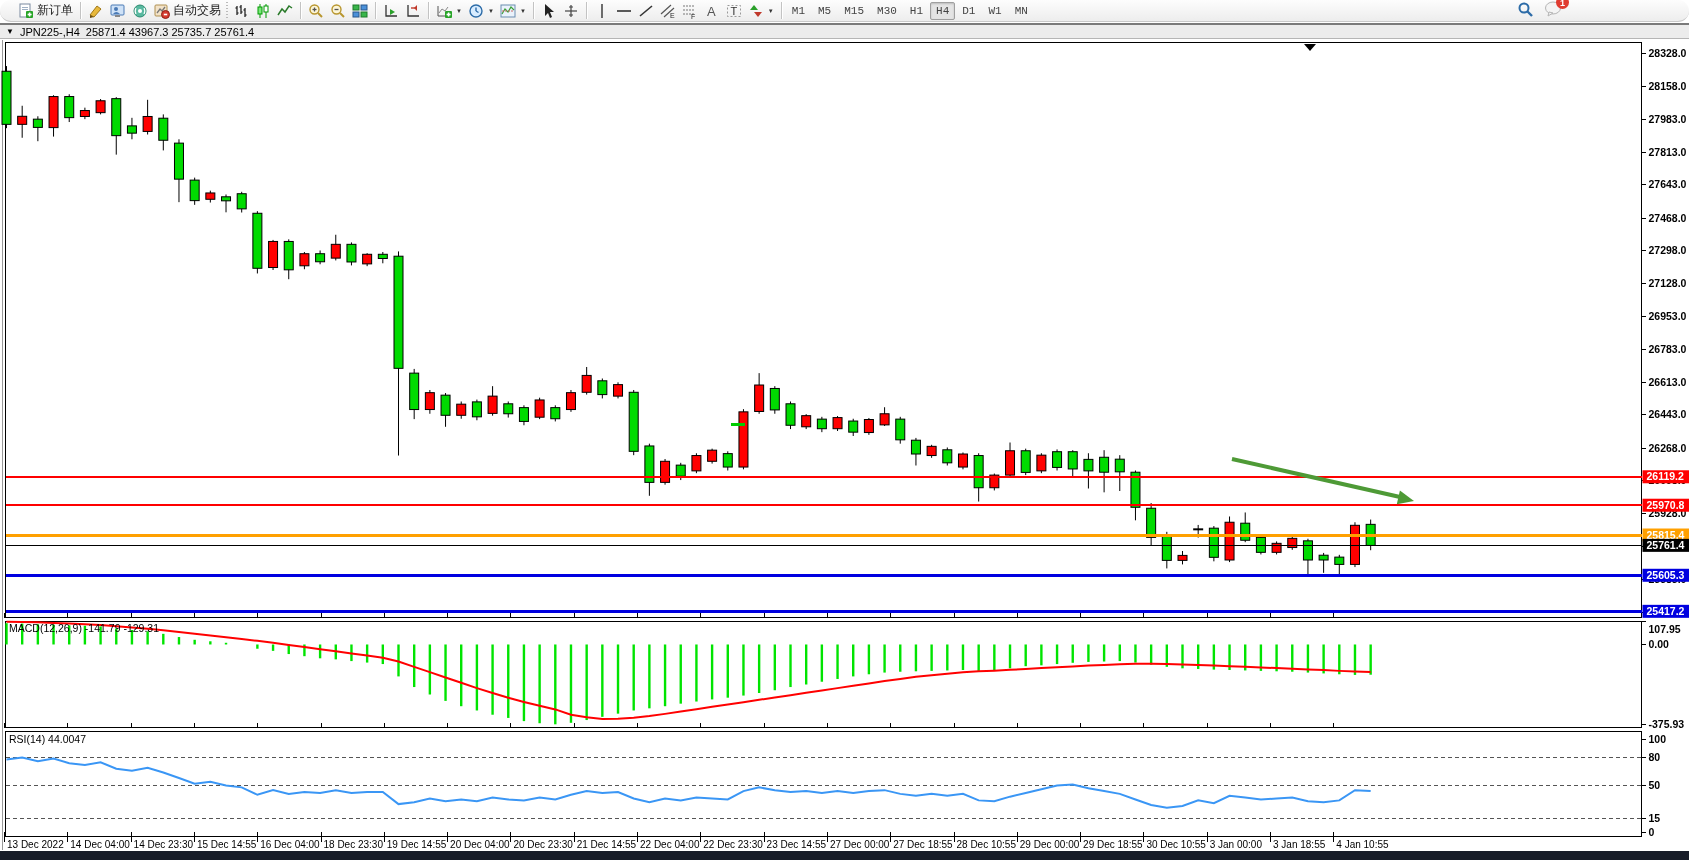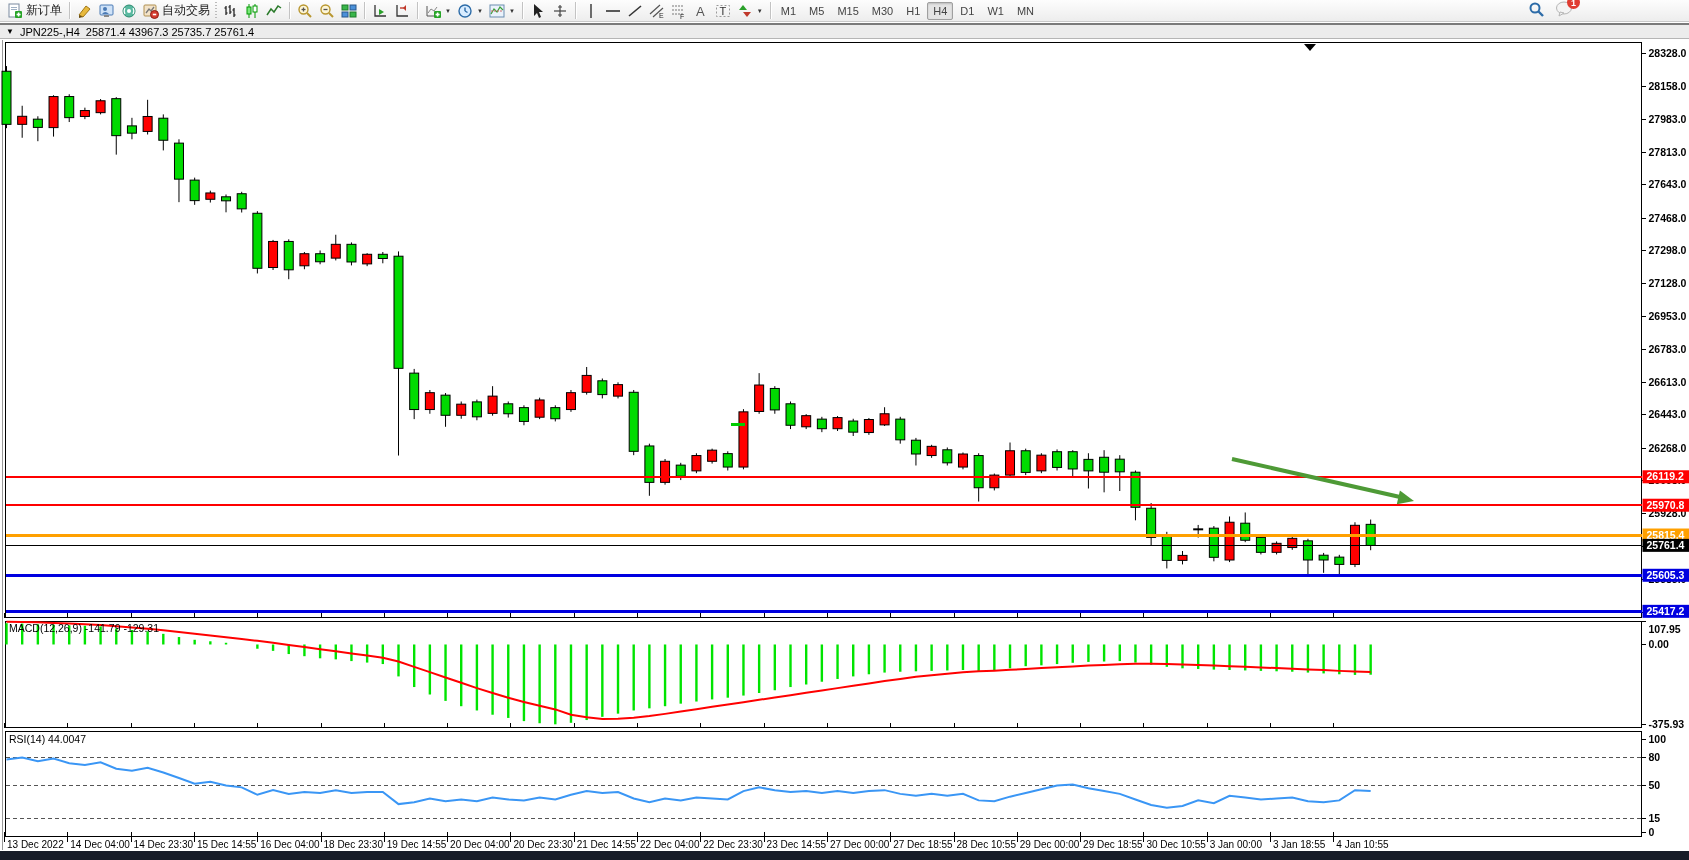--- a/index.html
+++ b/index.html
@@ -1,27 +1,27 @@
 <!DOCTYPE html>
 <html><head>
 <meta charset="utf-8">
 <style>
   html,body{margin:0;padding:0;background:#fff;}
   #app{position:relative;width:1689px;height:860px;overflow:hidden;background:#fff;
        font-family:"Liberation Sans",sans-serif;}
   
   .toolbar{position:absolute;left:0;top:0;width:1689px;height:22px;
     background:linear-gradient(#fdfdfd,#ededed);border-bottom:1px solid #c9c9c9;
-    display:flex;align-items:center;padding:0 4px;box-sizing:border-box;font-size:12px;color:#222;}
+    display:flex;align-items:center;padding:0 15px;box-sizing:border-box;font-size:12px;color:#222;border-radius:11px;}
   .tb-btn{display:flex;align-items:center;gap:3px;padding:1px 3px;border-radius:2px;height:18px;box-sizing:border-box;}
   .tb-sep{width:1px;height:17px;background:#c3c3c3;box-shadow:1px 0 0 #fff;margin:0 4px;flex:none;}
   .grip{width:4px;height:17px;margin:0 2px;flex:none;
     background:repeating-linear-gradient(#bbb 0 1px,transparent 1px 3px);width:2px;}
   .caret{font-size:6px;color:#333;margin-left:1px;}
-  .tf-group{display:flex;align-items:center;gap:1px;font-size:11px;color:#444;}
+  .tf-group{display:flex;align-items:center;gap:1px;font-size:11px;color:#444;font-family:Liberation Mono, monospace;}
   .tf-btn{padding:2px 5px;border:1px solid transparent;border-radius:2px;}
   .tf-btn.active{background:#e4e4e4;border:1px solid #9f9f9f;box-shadow:inset 0 1px 2px #bbb;}
   .right-icons{margin-left:auto;margin-right:112px;display:flex;align-items:center;gap:10px;}
   .badge{position:absolute;top:-5px;right:-7px;background:#e03c31;color:#fff;border-radius:50%;
     width:13px;height:13px;font-size:9px;font-weight:bold;display:flex;align-items:center;justify-content:center;}
   .chat-wrap{position:relative;}
   
   .titlebar{position:absolute;left:0;top:23px;width:1689px;height:16px;background:#ececec;
     border-top:2px solid #7a7a7a;border-bottom:1px solid #b5b5b5;box-sizing:border-box;
     display:flex;align-items:center;font-size:11px;color:#000;padding-left:6px;gap:6px;}

